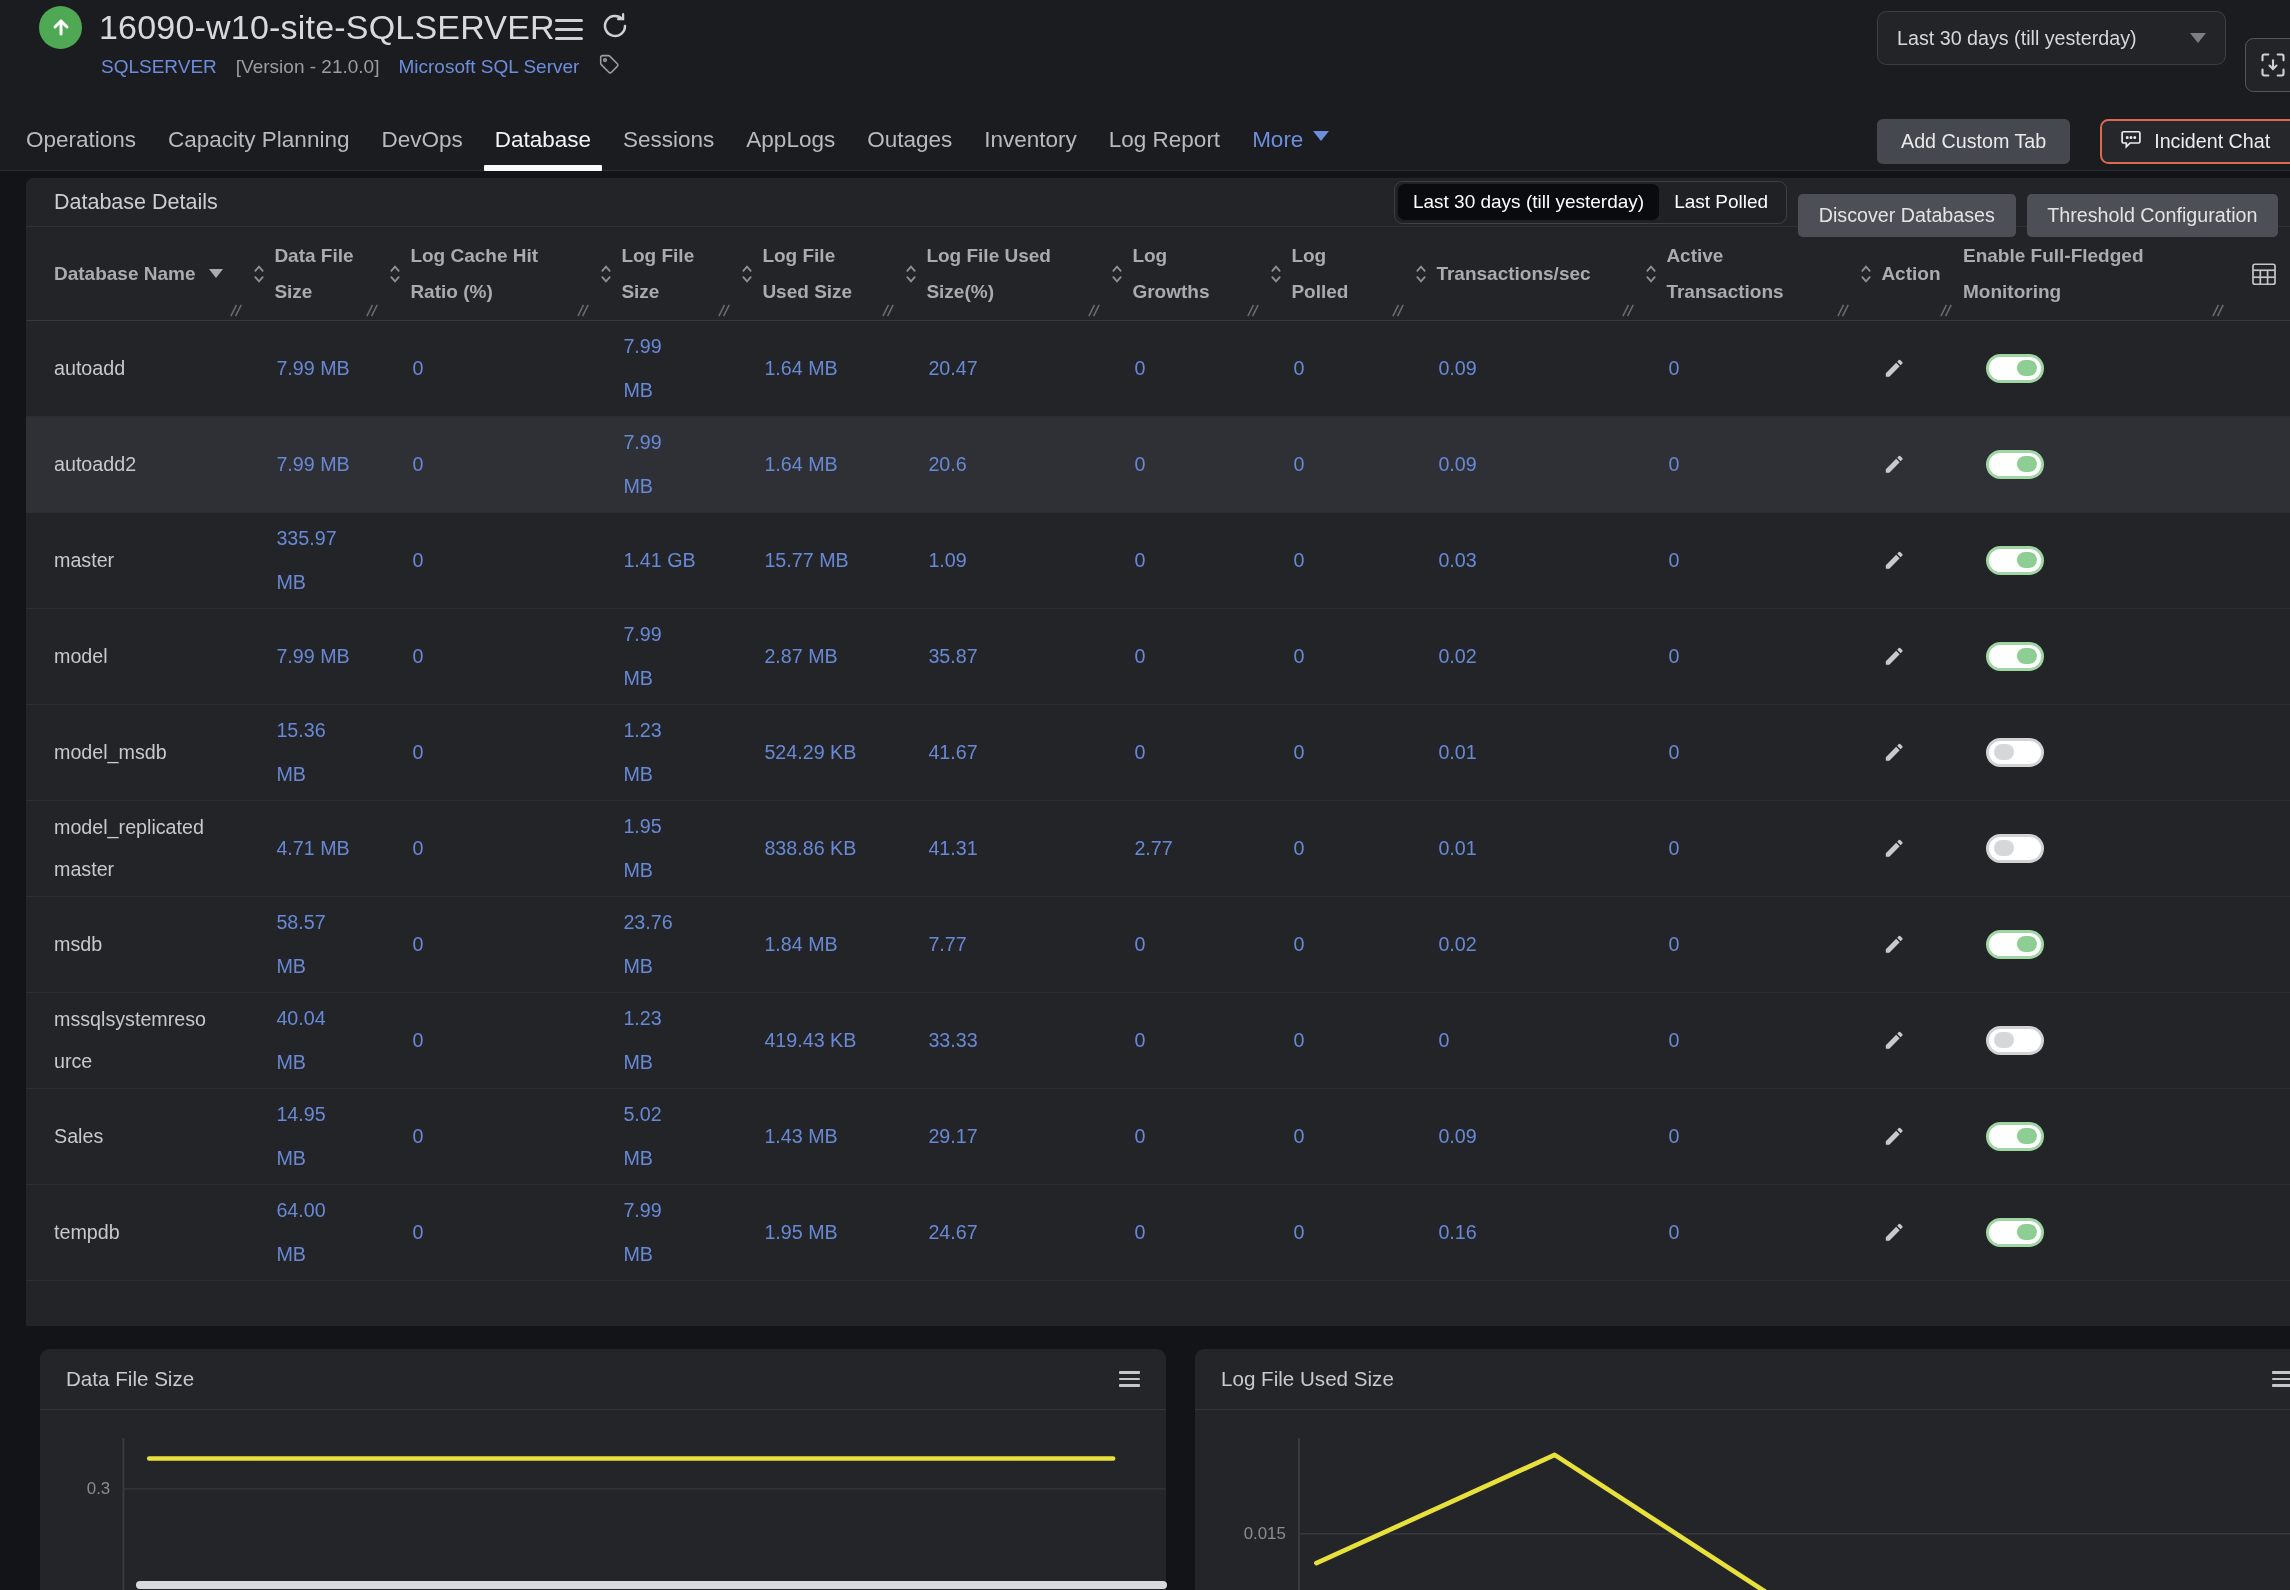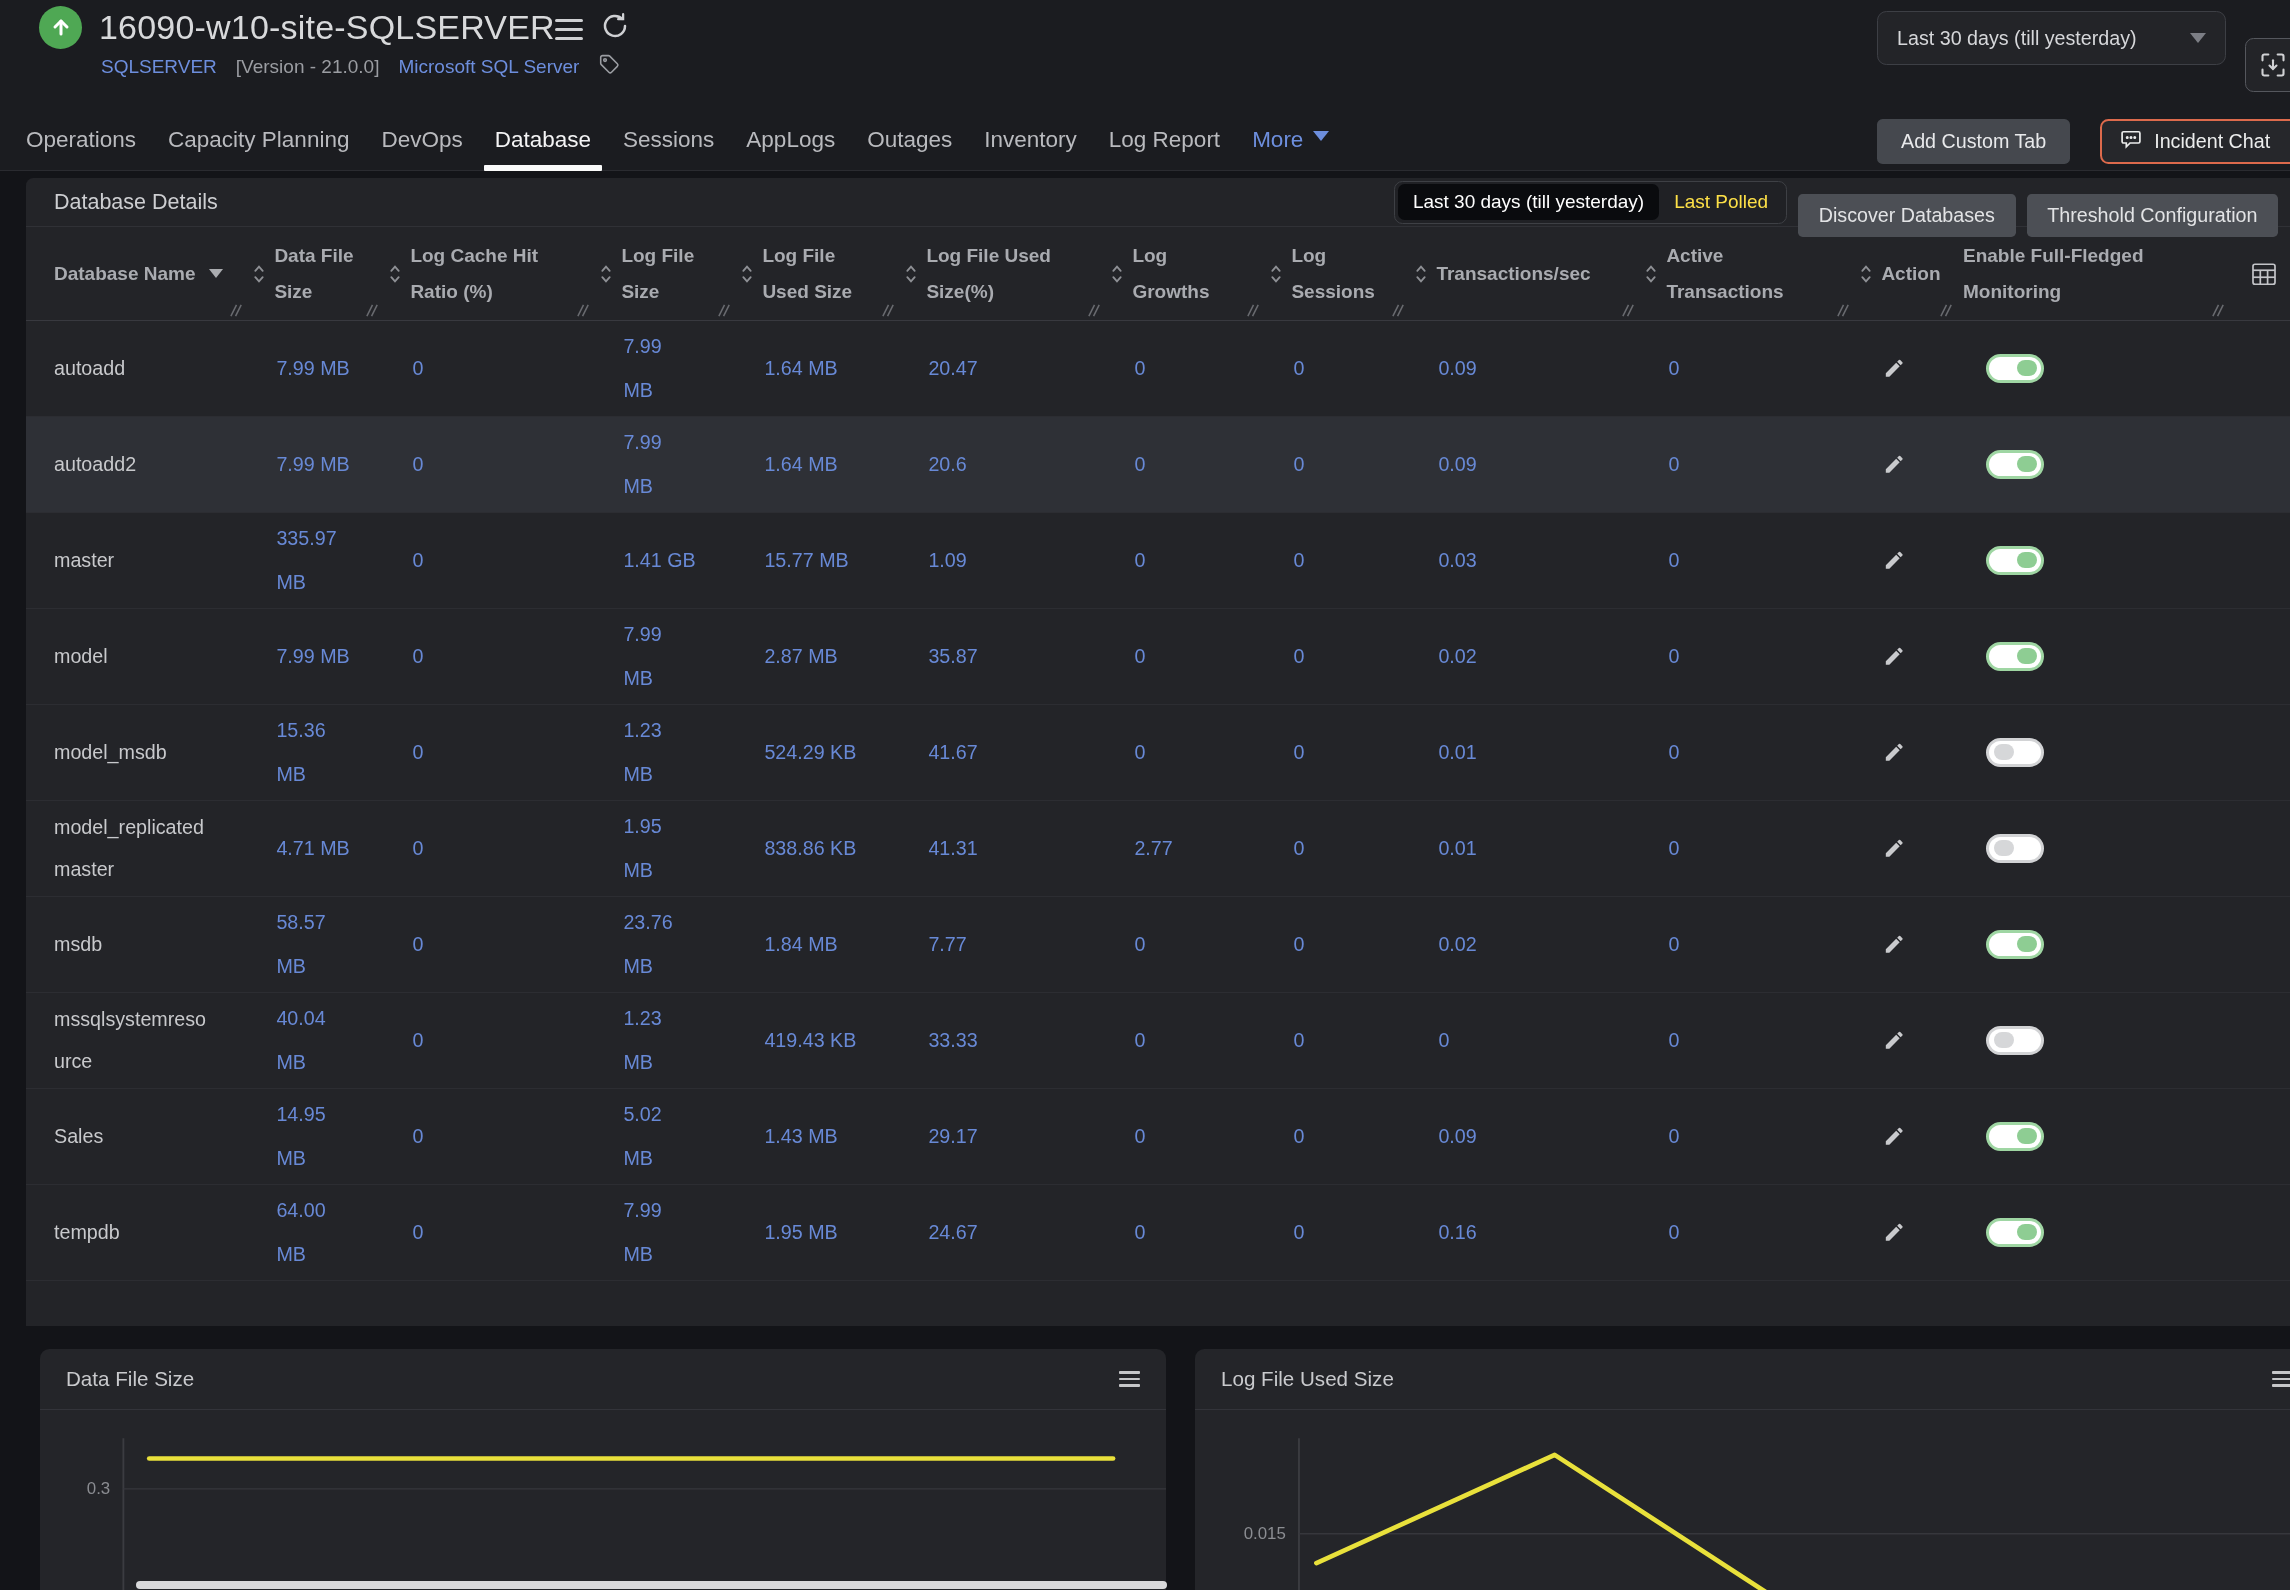--- a/index.html
+++ b/index.html
@@ -33,21 +33,21 @@
   .nav-tab.active::after { content:""; position:absolute; left:-11.2px; right:-11.2px; bottom:0; height:5.6px; background:#fafafa; border-radius:0.9px; }
   .more { display:flex; align-items:flex-start; gap:9.4px; margin-left:32px; font-size:22.5px; color:#6d8edd; cursor:pointer; }
   .more .tri { width:0; height:0; border-left:8.4px solid transparent; border-right:8.4px solid transparent; border-top:10.3px solid #6d8edd; margin-top:3.7px; }
   
   .card { position:absolute; left:26px; top:178px; width:2265px; height:1148px; background:#232428; border-radius:7.5px 0 0 0; }
   .sec-row { height:49px; display:flex; align-items:center; padding:0 13px 0 28px; border-bottom:0.9px solid #303136; }
   .sec-row h2 { font-size:21.5px; font-weight:500; color:#cdced1; }
   .controls { margin-left:auto; display:flex; align-items:center; gap:11.2px; }
   .seg { display:flex; align-items:center; height:43px; border:1.9px solid #3e4045; border-radius:8.4px; background:#202125; padding:0 2.8px; }
   .seg .sel { background:#0a0b0e; color:#ffffff; border-radius:6.6px; height:36px; display:flex; align-items:center; padding:0 15px; font-size:19px; cursor:pointer; }
-  .seg .unsel { color:#fde047; padding:0 15px; font-size:19px; cursor:pointer; }
+  .seg .unsel { color:#ffffff; padding:0 15px; font-size:19px; cursor:pointer; }
   .gbtn { height:43px; background:#4c4f55; border-radius:4.7px; color:#e2e3e5; font-size:19.7px; padding:0 20.6px; }
   .thead { position:relative; display:flex; align-items:center; height:94px; padding-left:28px; border-bottom:0.9px solid #38393f; }
   .th { position:relative; height:100%; display:flex; align-items:center; gap:9.4px; font-size:19px; font-weight:700; color:#a9abb0; line-height:1.85; cursor:pointer; }
   .th .lbl { display:inline-block; }
   .th .namesort { width:0; height:0; border-left:7.5px solid transparent; border-right:7.5px solid transparent; border-top:9.4px solid #aaacb0; margin-left:3.7px; }
   .th .rsz { position:absolute; right:9.4px; bottom:1.9px; opacity:.85; }
   .gridicon { position:absolute; right:15px; top:36px; cursor:pointer; }
   .tr { position:relative; display:flex; align-items:center; height:96px; padding-left:28px; border-bottom:0.9px solid #2c2d32; }
   .tr.hl { background:#2e3036; }
   .td { display:flex; align-items:center; height:100%; padding-left:23.4px; }
@@ -242,21 +242,21 @@
           <svg class="rsz" width="15" height="15" viewBox="0 0 16 16" stroke="#75777c" stroke-width="1.6">
             <path d="M2 14 L8 2"></path>
             <path d="M7 14 L13 2"></path>
           </svg>
         </div>
         <div class="th c8">
           <svg width="12" height="26" viewBox="0 0 13 28" fill="none" stroke="#8e9095" stroke-width="2" stroke-linecap="round">
             <path d="M2.5 10.5 L6.5 6 L10.5 10.5"></path>
             <path d="M2.5 17.5 L6.5 22 L10.5 17.5"></path>
           </svg>
-          <span class="lbl">Log Sessions</span>
+          <span class="lbl">Log Polled</span>
           <svg class="rsz" width="15" height="15" viewBox="0 0 16 16" stroke="#75777c" stroke-width="1.6">
             <path d="M2 14 L8 2"></path>
             <path d="M7 14 L13 2"></path>
           </svg>
         </div>
         <div class="th c9">
           <svg width="12" height="26" viewBox="0 0 13 28" fill="none" stroke="#8e9095" stroke-width="2" stroke-linecap="round">
             <path d="M2.5 10.5 L6.5 6 L10.5 10.5"></path>
             <path d="M2.5 17.5 L6.5 22 L10.5 17.5"></path>
           </svg>

